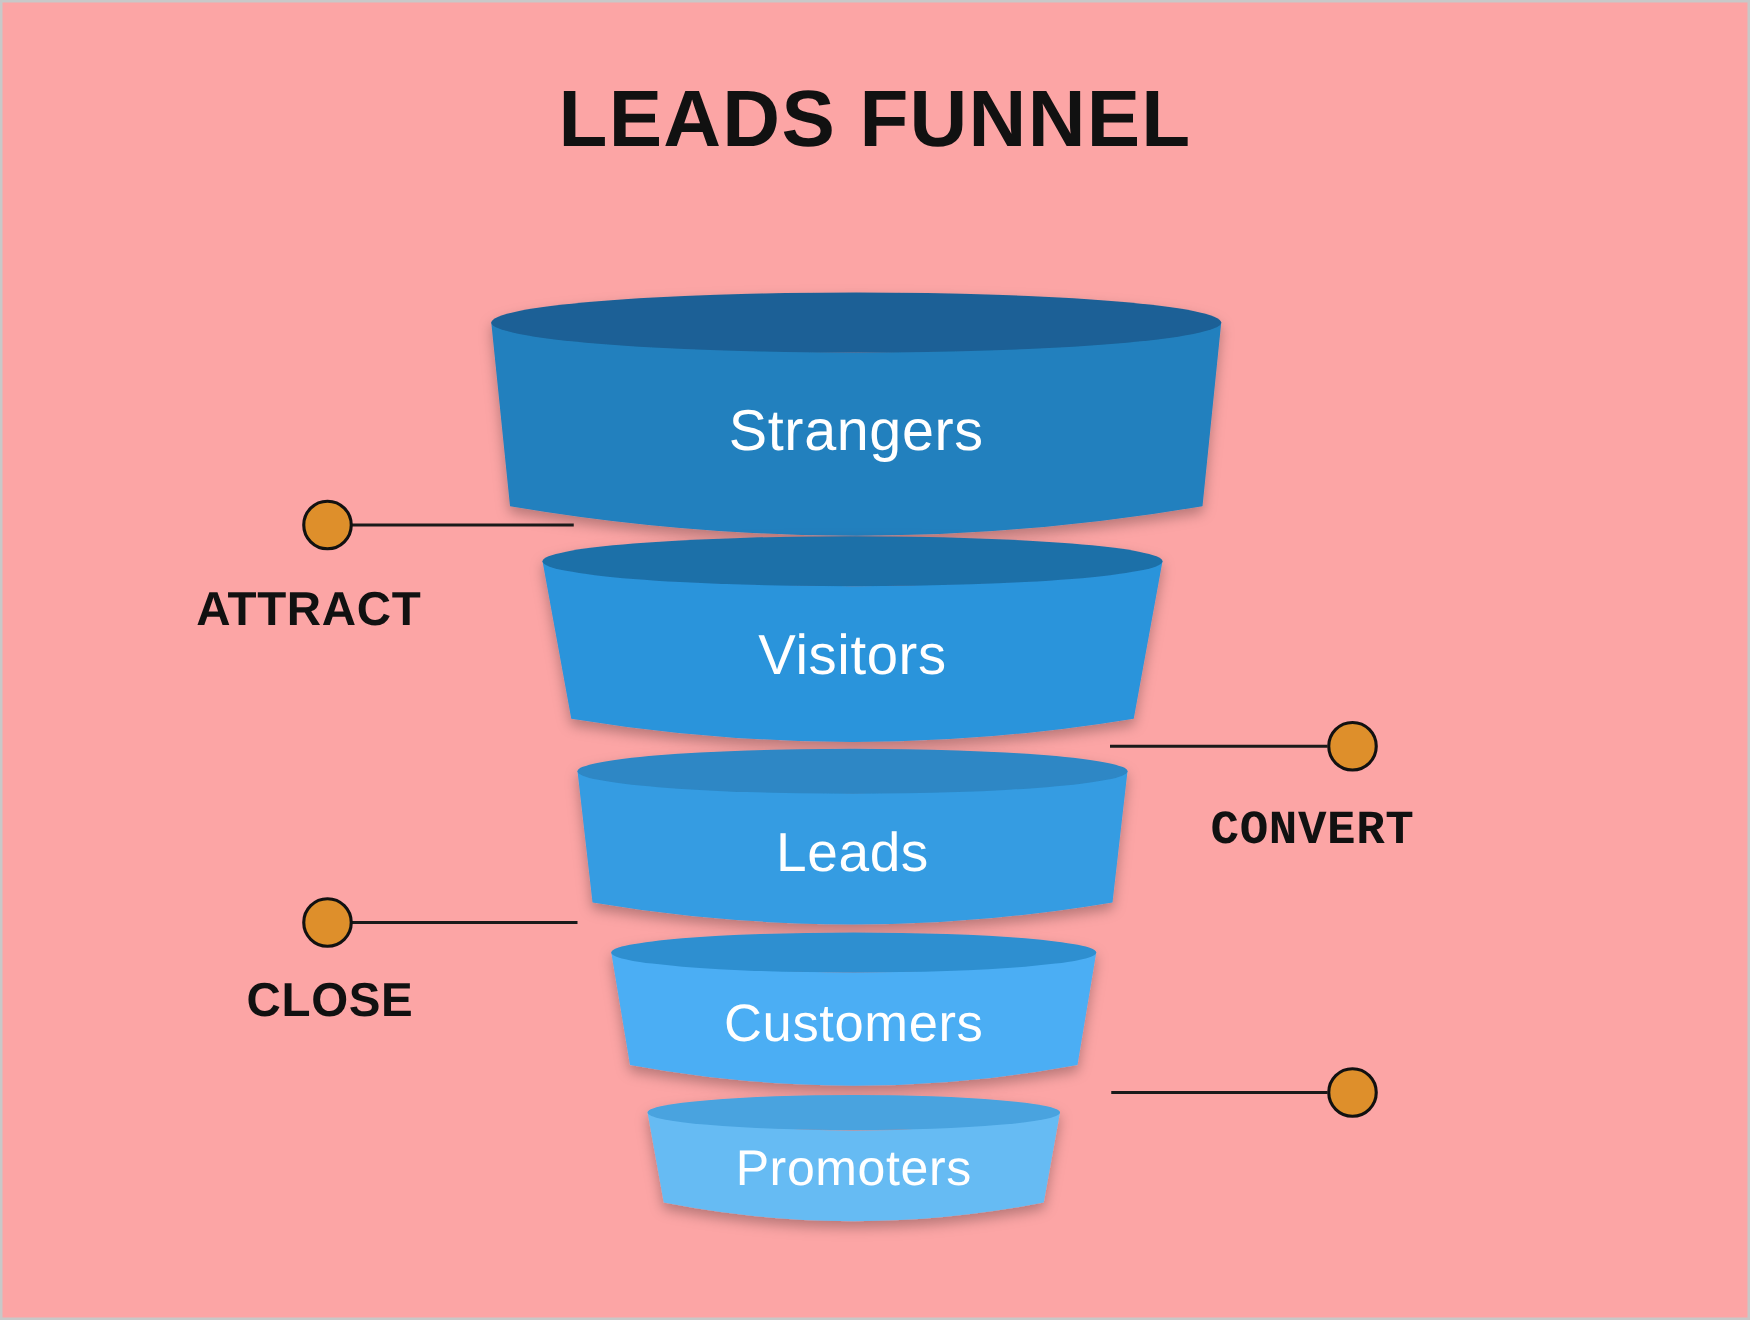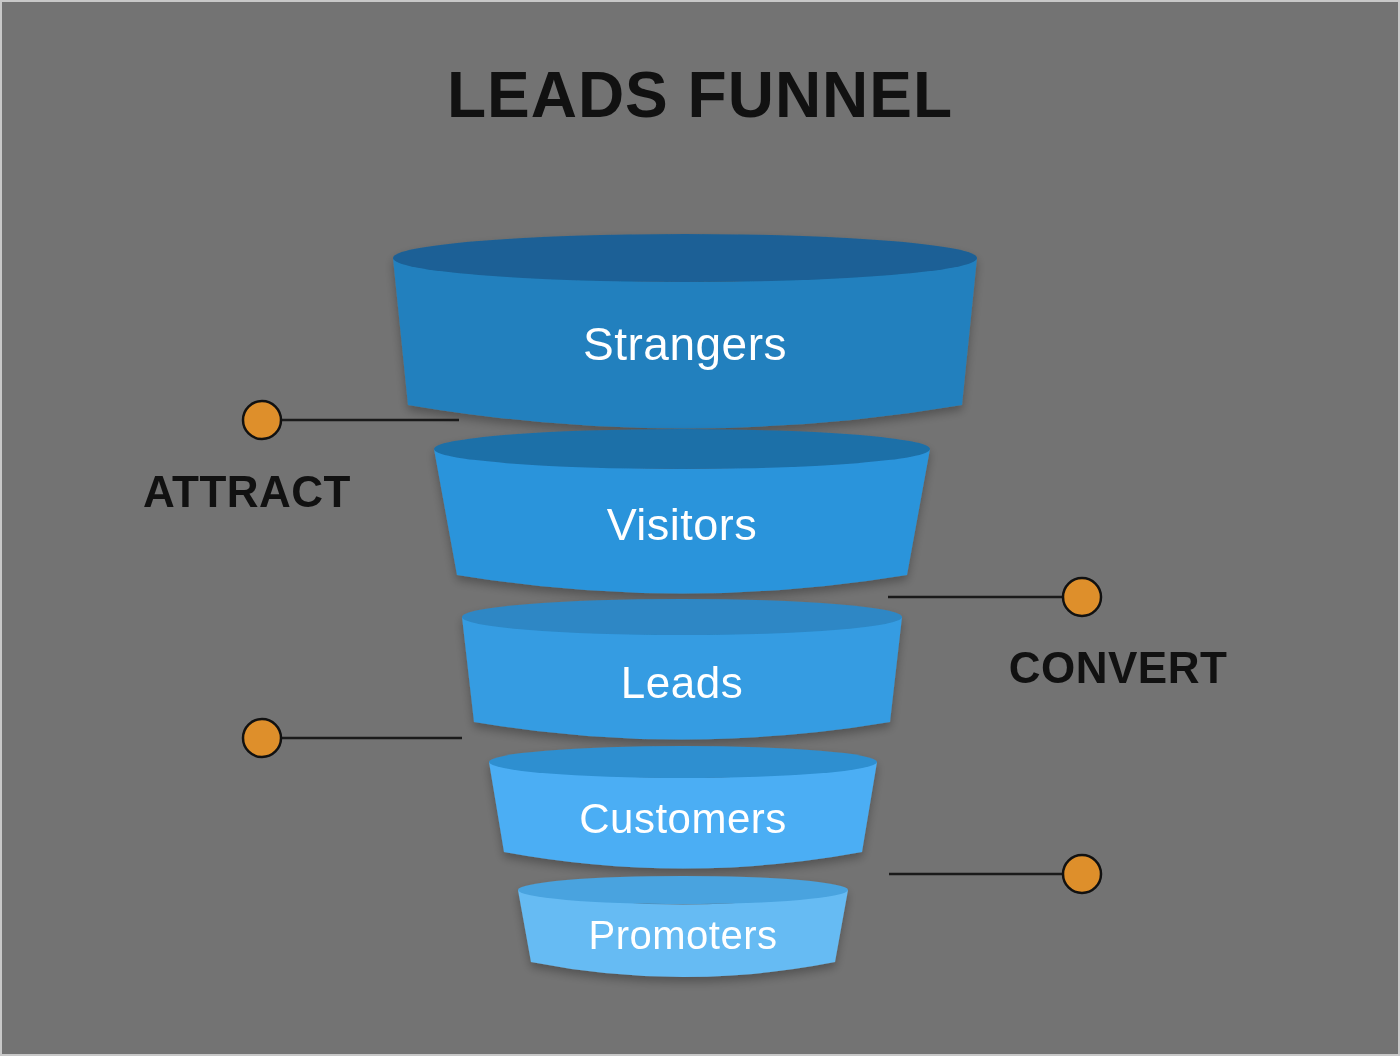--- a/index.html
+++ b/index.html
@@ -1,40 +1,40 @@
 <!DOCTYPE html>
 <html><head>
 <meta charset="utf-8">
 <style>
   html,body { margin:0; padding:0; background:#ffffff; }
   .canvas {
     position:relative;
     width:1400px; height:1056px;
     box-sizing:border-box;
-    background:#737373;
+    background:#fca5a5;
     border:2px solid #c8c8c8;
     font-family:"Liberation Sans", sans-serif;
     overflow:hidden;
   }
   .page-title {
     position:absolute; top:56px; left:0; width:100%;
     text-align:center;
     font-size:64px; font-weight:900; letter-spacing:1px;
     color:#111111;
   }
   .funnel-svg { position:absolute; top:0; left:0; width:1400px; height:1056px; }
   .stage-label-text {
     font-family:"Liberation Sans", sans-serif;
     fill:#ffffff;
     letter-spacing:0.5px;
   }
   .annotation-label {
     position:absolute; width:320px;
     text-align:center;
-    font-size:44px; font-weight:900; letter-spacing:0.5px;
+    font-size:38px; font-weight:900; letter-spacing:0.5px;
     color:#111111; line-height:1.2;
   }
 </style>
 </head>
 <body>
 
 <div class="canvas">
 
   <div class="page-title">LEADS FUNNEL</div>
 
@@ -90,15 +90,16 @@
       <circle cx="260" cy="736" r="19" stroke="#111111" stroke-width="2.5" fill="#DE8F2B"></circle>
     </g>
 
     <g>
       <line x1="887" y1="872" x2="1060" y2="872" stroke-width="2.5" stroke="#1a1a1a"></line>
       <circle cx="1080" cy="872" r="19" stroke="#111111" stroke-width="2.5" fill="#DE8F2B"></circle>
     </g>
   </svg>
 
   <div class="annotation-label" style="left:85px;  top:464px;">ATTRACT</div>
-  <div class="annotation-label" style="left:956px; top:640px;">CONVERT</div>
+  <div class="annotation-label" style="left:888px; top:640px;font-family:Liberation Mono, monospace;">CONVERT</div>
+  <div class="annotation-label" style="left:102px; top:777px;">CLOSE</div>
 
 </div>
 
 </body></html>

